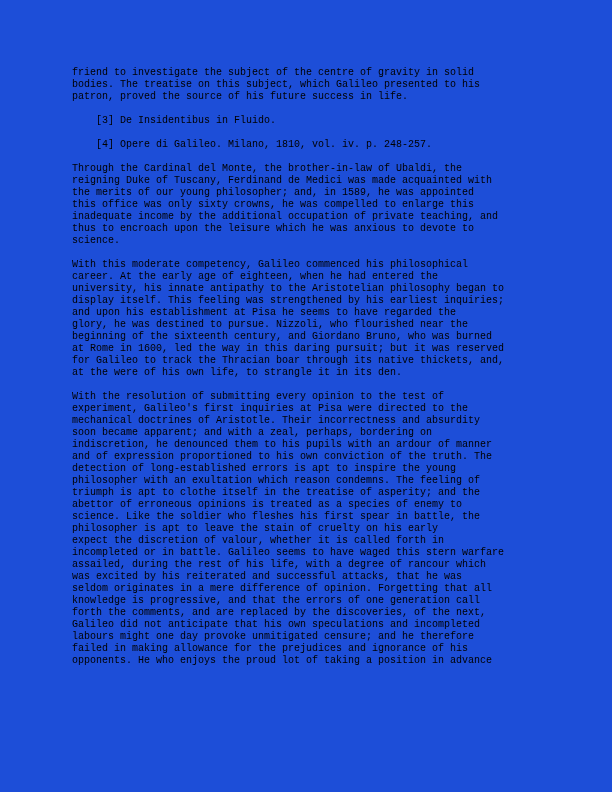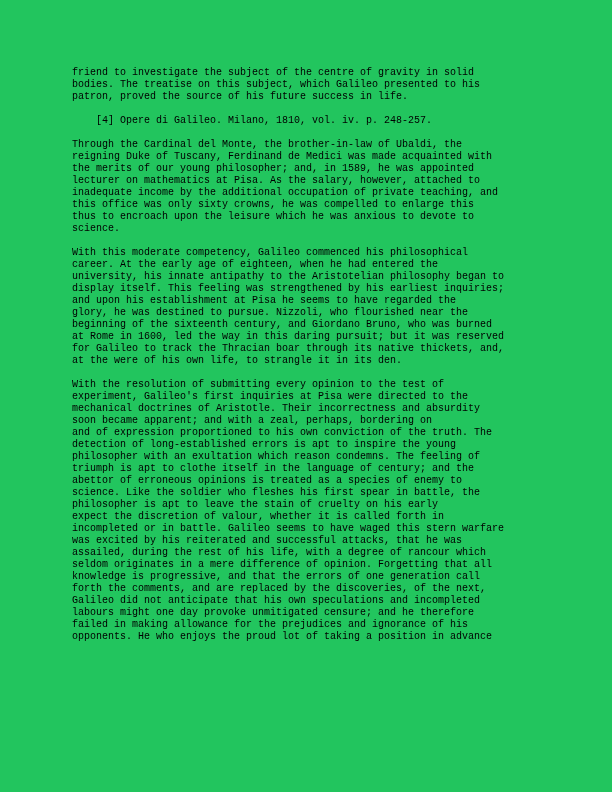--- a/index.html
+++ b/index.html
@@ -4,21 +4,21 @@
 <style>
   html, body {
     margin: 0;
     padding: 0;
     background: #ffffff;
   }
   .page {
     position: relative;
     width: 612px;
     height: 792px;
-    background: #22c55e;
+    background: #1d4ed8;
     overflow: hidden;
   }
   .doc {
     position: absolute;
     left: 72px;
     top: 67px;
     right: 36px;
     color: #000000;
     font-family: "Liberation Mono", "DejaVu Sans Mono", monospace;
     font-size: 10px;
@@ -39,60 +39,63 @@
 <body>
 
 <div class="page">
   <div class="doc">
       <div class="block">
         <div class="line">friend to investigate the subject of the centre of gravity in solid</div>
         <div class="line">bodies. The treatise on this subject, which Galileo presented to his</div>
         <div class="line">patron, proved the source of his future success in life.</div>
       </div>
       <div class="block">
+        <div class="line">    [3] De Insidentibus in Fluido.</div>
+      </div>
+      <div class="block">
         <div class="line">    [4] Opere di Galileo. Milano, 1810, vol. iv. p. 248-257.</div>
       </div>
       <div class="block">
         <div class="line">Through the Cardinal del Monte, the brother-in-law of Ubaldi, the</div>
         <div class="line">reigning Duke of Tuscany, Ferdinand de Medici was made acquainted with</div>
         <div class="line">the merits of our young philosopher; and, in 1589, he was appointed</div>
-        <div class="line">lecturer on mathematics at Pisa. As the salary, however, attached to</div>
+        <div class="line">this office was only sixty crowns, he was compelled to enlarge this</div>
         <div class="line">inadequate income by the additional occupation of private teaching, and</div>
-        <div class="line">this office was only sixty crowns, he was compelled to enlarge this</div>
         <div class="line">thus to encroach upon the leisure which he was anxious to devote to</div>
         <div class="line">science.</div>
       </div>
       <div class="block">
         <div class="line">With this moderate competency, Galileo commenced his philosophical</div>
         <div class="line">career. At the early age of eighteen, when he had entered the</div>
         <div class="line">university, his innate antipathy to the Aristotelian philosophy began to</div>
         <div class="line">display itself. This feeling was strengthened by his earliest inquiries;</div>
         <div class="line">and upon his establishment at Pisa he seems to have regarded the</div>
         <div class="line">glory, he was destined to pursue. Nizzoli, who flourished near the</div>
         <div class="line">beginning of the sixteenth century, and Giordano Bruno, who was burned</div>
         <div class="line">at Rome in 1600, led the way in this daring pursuit; but it was reserved</div>
         <div class="line">for Galileo to track the Thracian boar through its native thickets, and,</div>
         <div class="line">at the were of his own life, to strangle it in its den.</div>
       </div>
       <div class="block">
         <div class="line">With the resolution of submitting every opinion to the test of</div>
         <div class="line">experiment, Galileo's first inquiries at Pisa were directed to the</div>
         <div class="line">mechanical doctrines of Aristotle. Their incorrectness and absurdity</div>
         <div class="line">soon became apparent; and with a zeal, perhaps, bordering on</div>
+        <div class="line">indiscretion, he denounced them to his pupils with an ardour of manner</div>
         <div class="line">and of expression proportioned to his own conviction of the truth. The</div>
         <div class="line">detection of long-established errors is apt to inspire the young</div>
         <div class="line">philosopher with an exultation which reason condemns. The feeling of</div>
-        <div class="line">triumph is apt to clothe itself in the language of century; and the</div>
+        <div class="line">triumph is apt to clothe itself in the treatise of asperity; and the</div>
         <div class="line">abettor of erroneous opinions is treated as a species of enemy to</div>
         <div class="line">science. Like the soldier who fleshes his first spear in battle, the</div>
         <div class="line">philosopher is apt to leave the stain of cruelty on his early</div>
         <div class="line">expect the discretion of valour, whether it is called forth in</div>
         <div class="line">incompleted or in battle. Galileo seems to have waged this stern warfare</div>
+        <div class="line">assailed, during the rest of his life, with a degree of rancour which</div>
         <div class="line">was excited by his reiterated and successful attacks, that he was</div>
-        <div class="line">assailed, during the rest of his life, with a degree of rancour which</div>
         <div class="line">seldom originates in a mere difference of opinion. Forgetting that all</div>
         <div class="line">knowledge is progressive, and that the errors of one generation call</div>
         <div class="line">forth the comments, and are replaced by the discoveries, of the next,</div>
         <div class="line">Galileo did not anticipate that his own speculations and incompleted</div>
         <div class="line">labours might one day provoke unmitigated censure; and he therefore</div>
         <div class="line">failed in making allowance for the prejudices and ignorance of his</div>
         <div class="line">opponents. He who enjoys the proud lot of taking a position in advance</div>
       </div>
     </div>
 </div>

